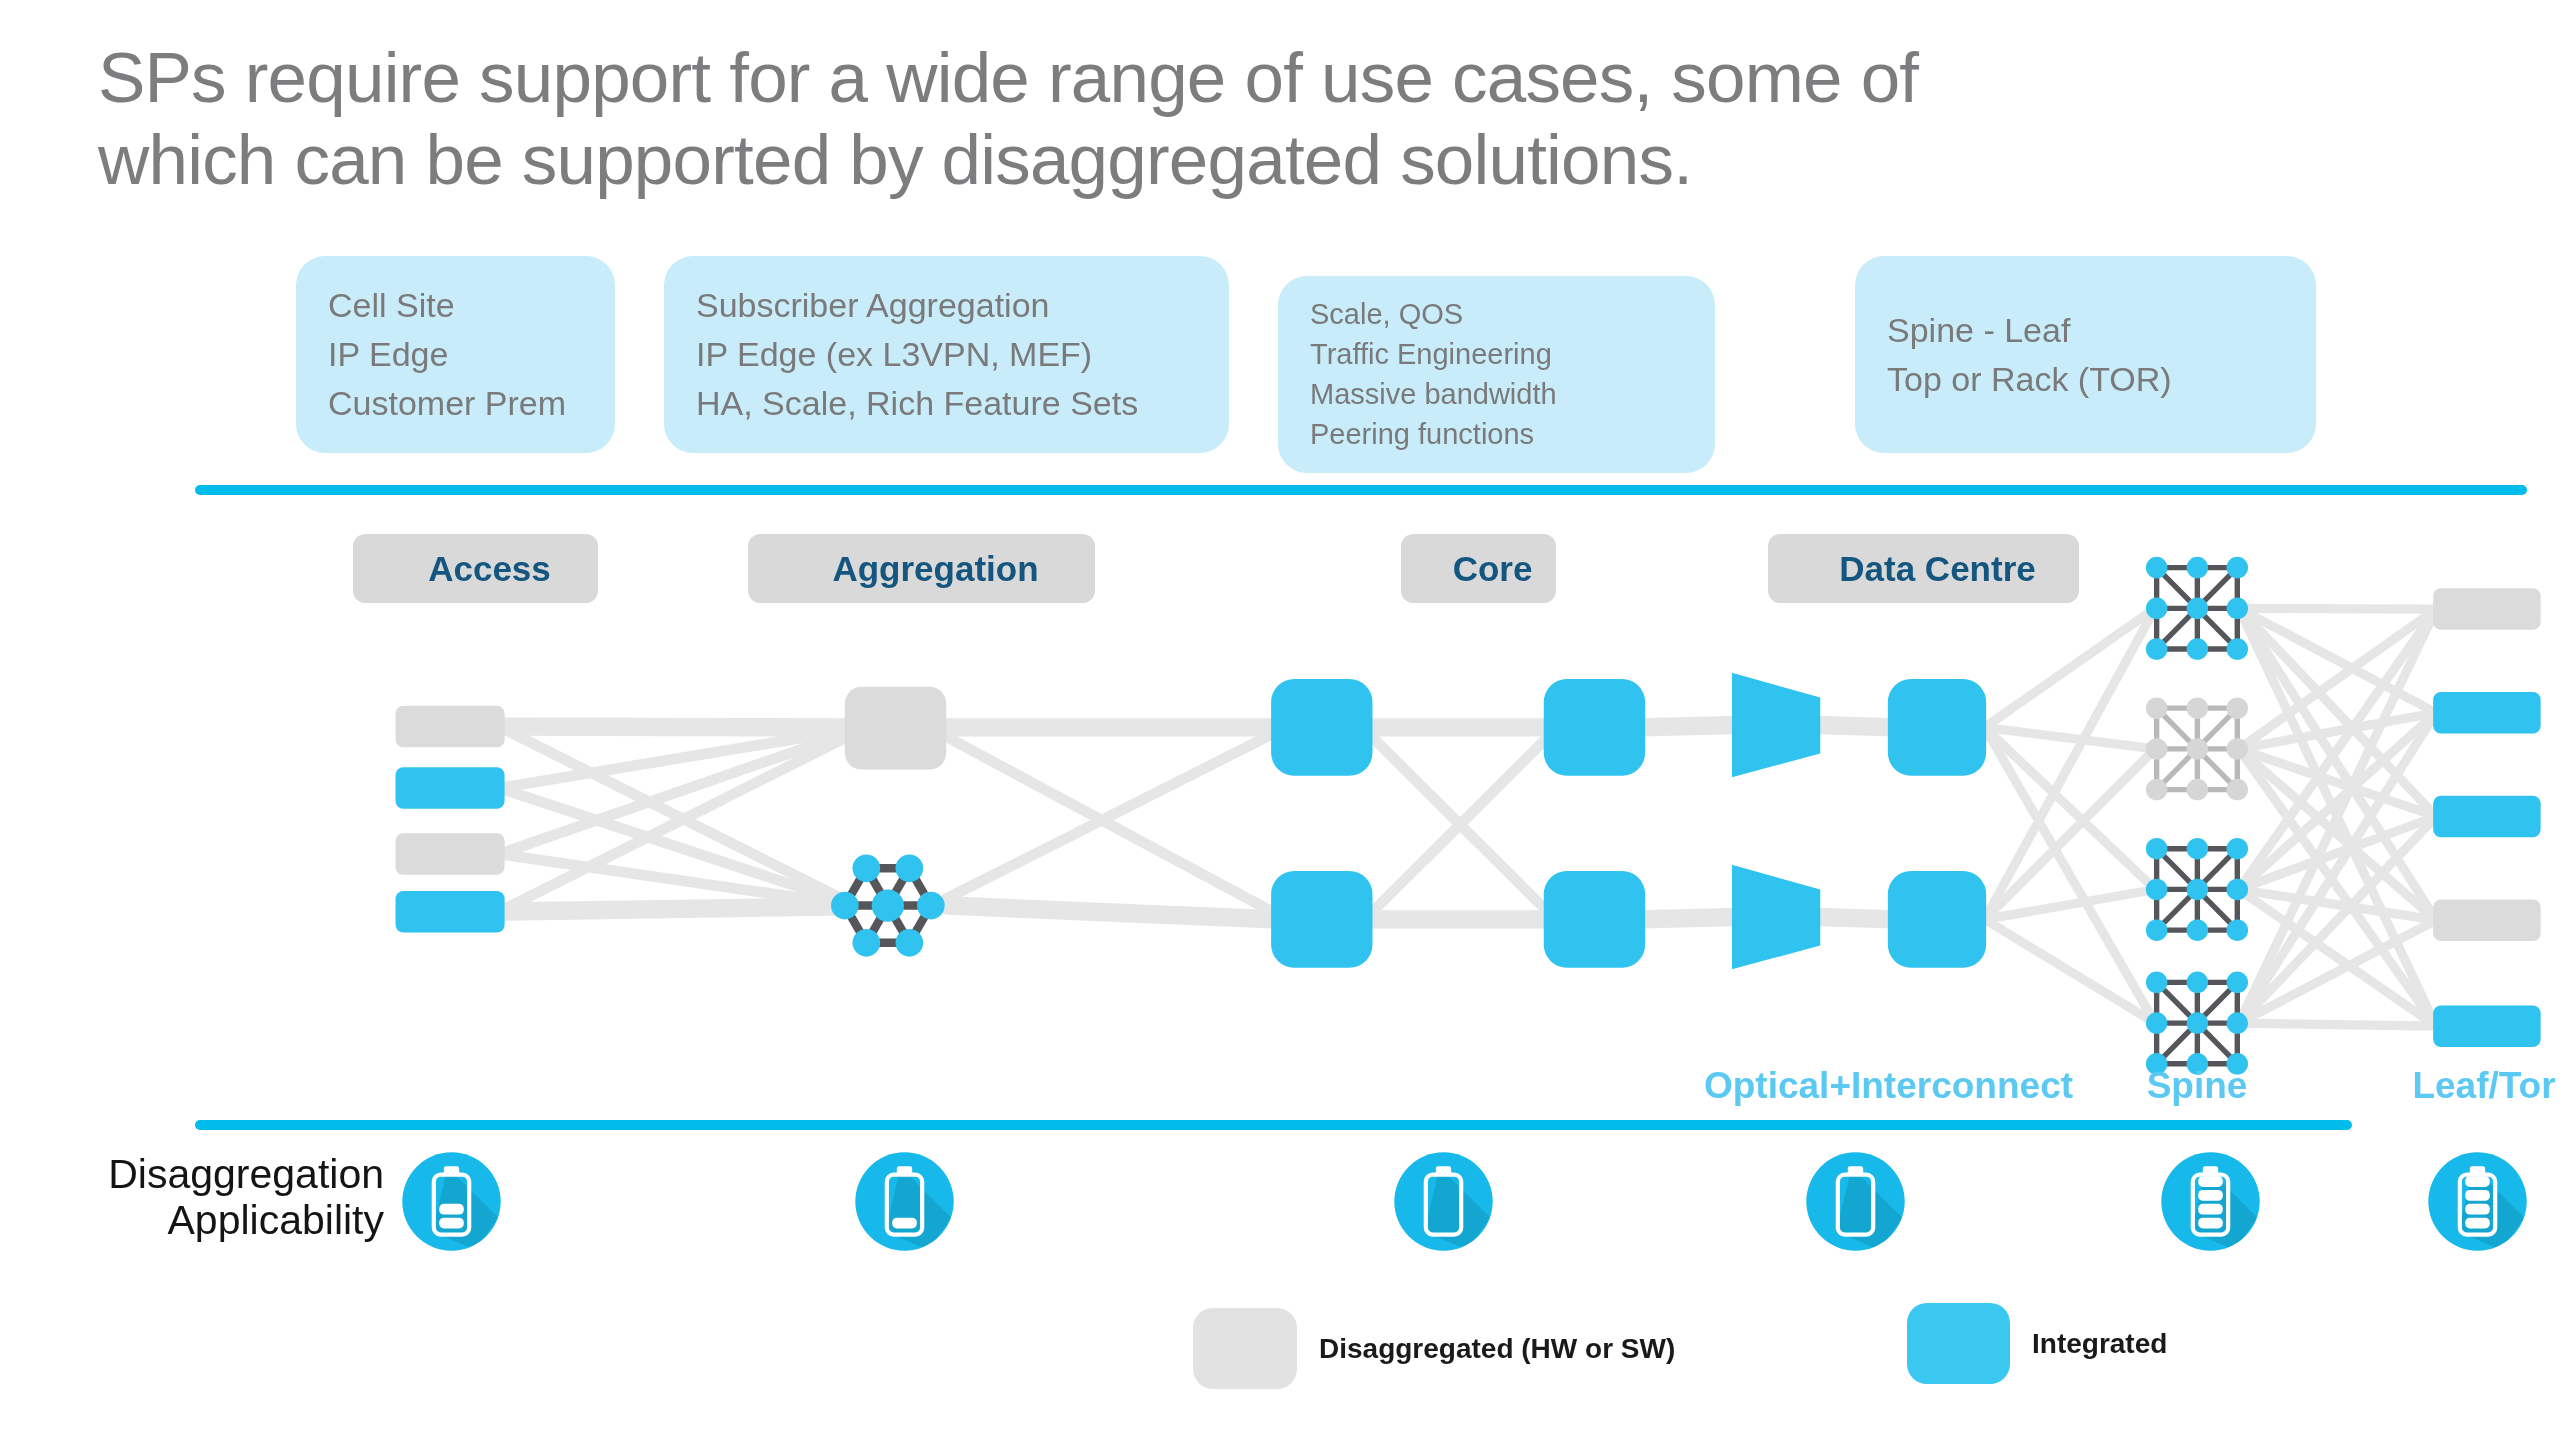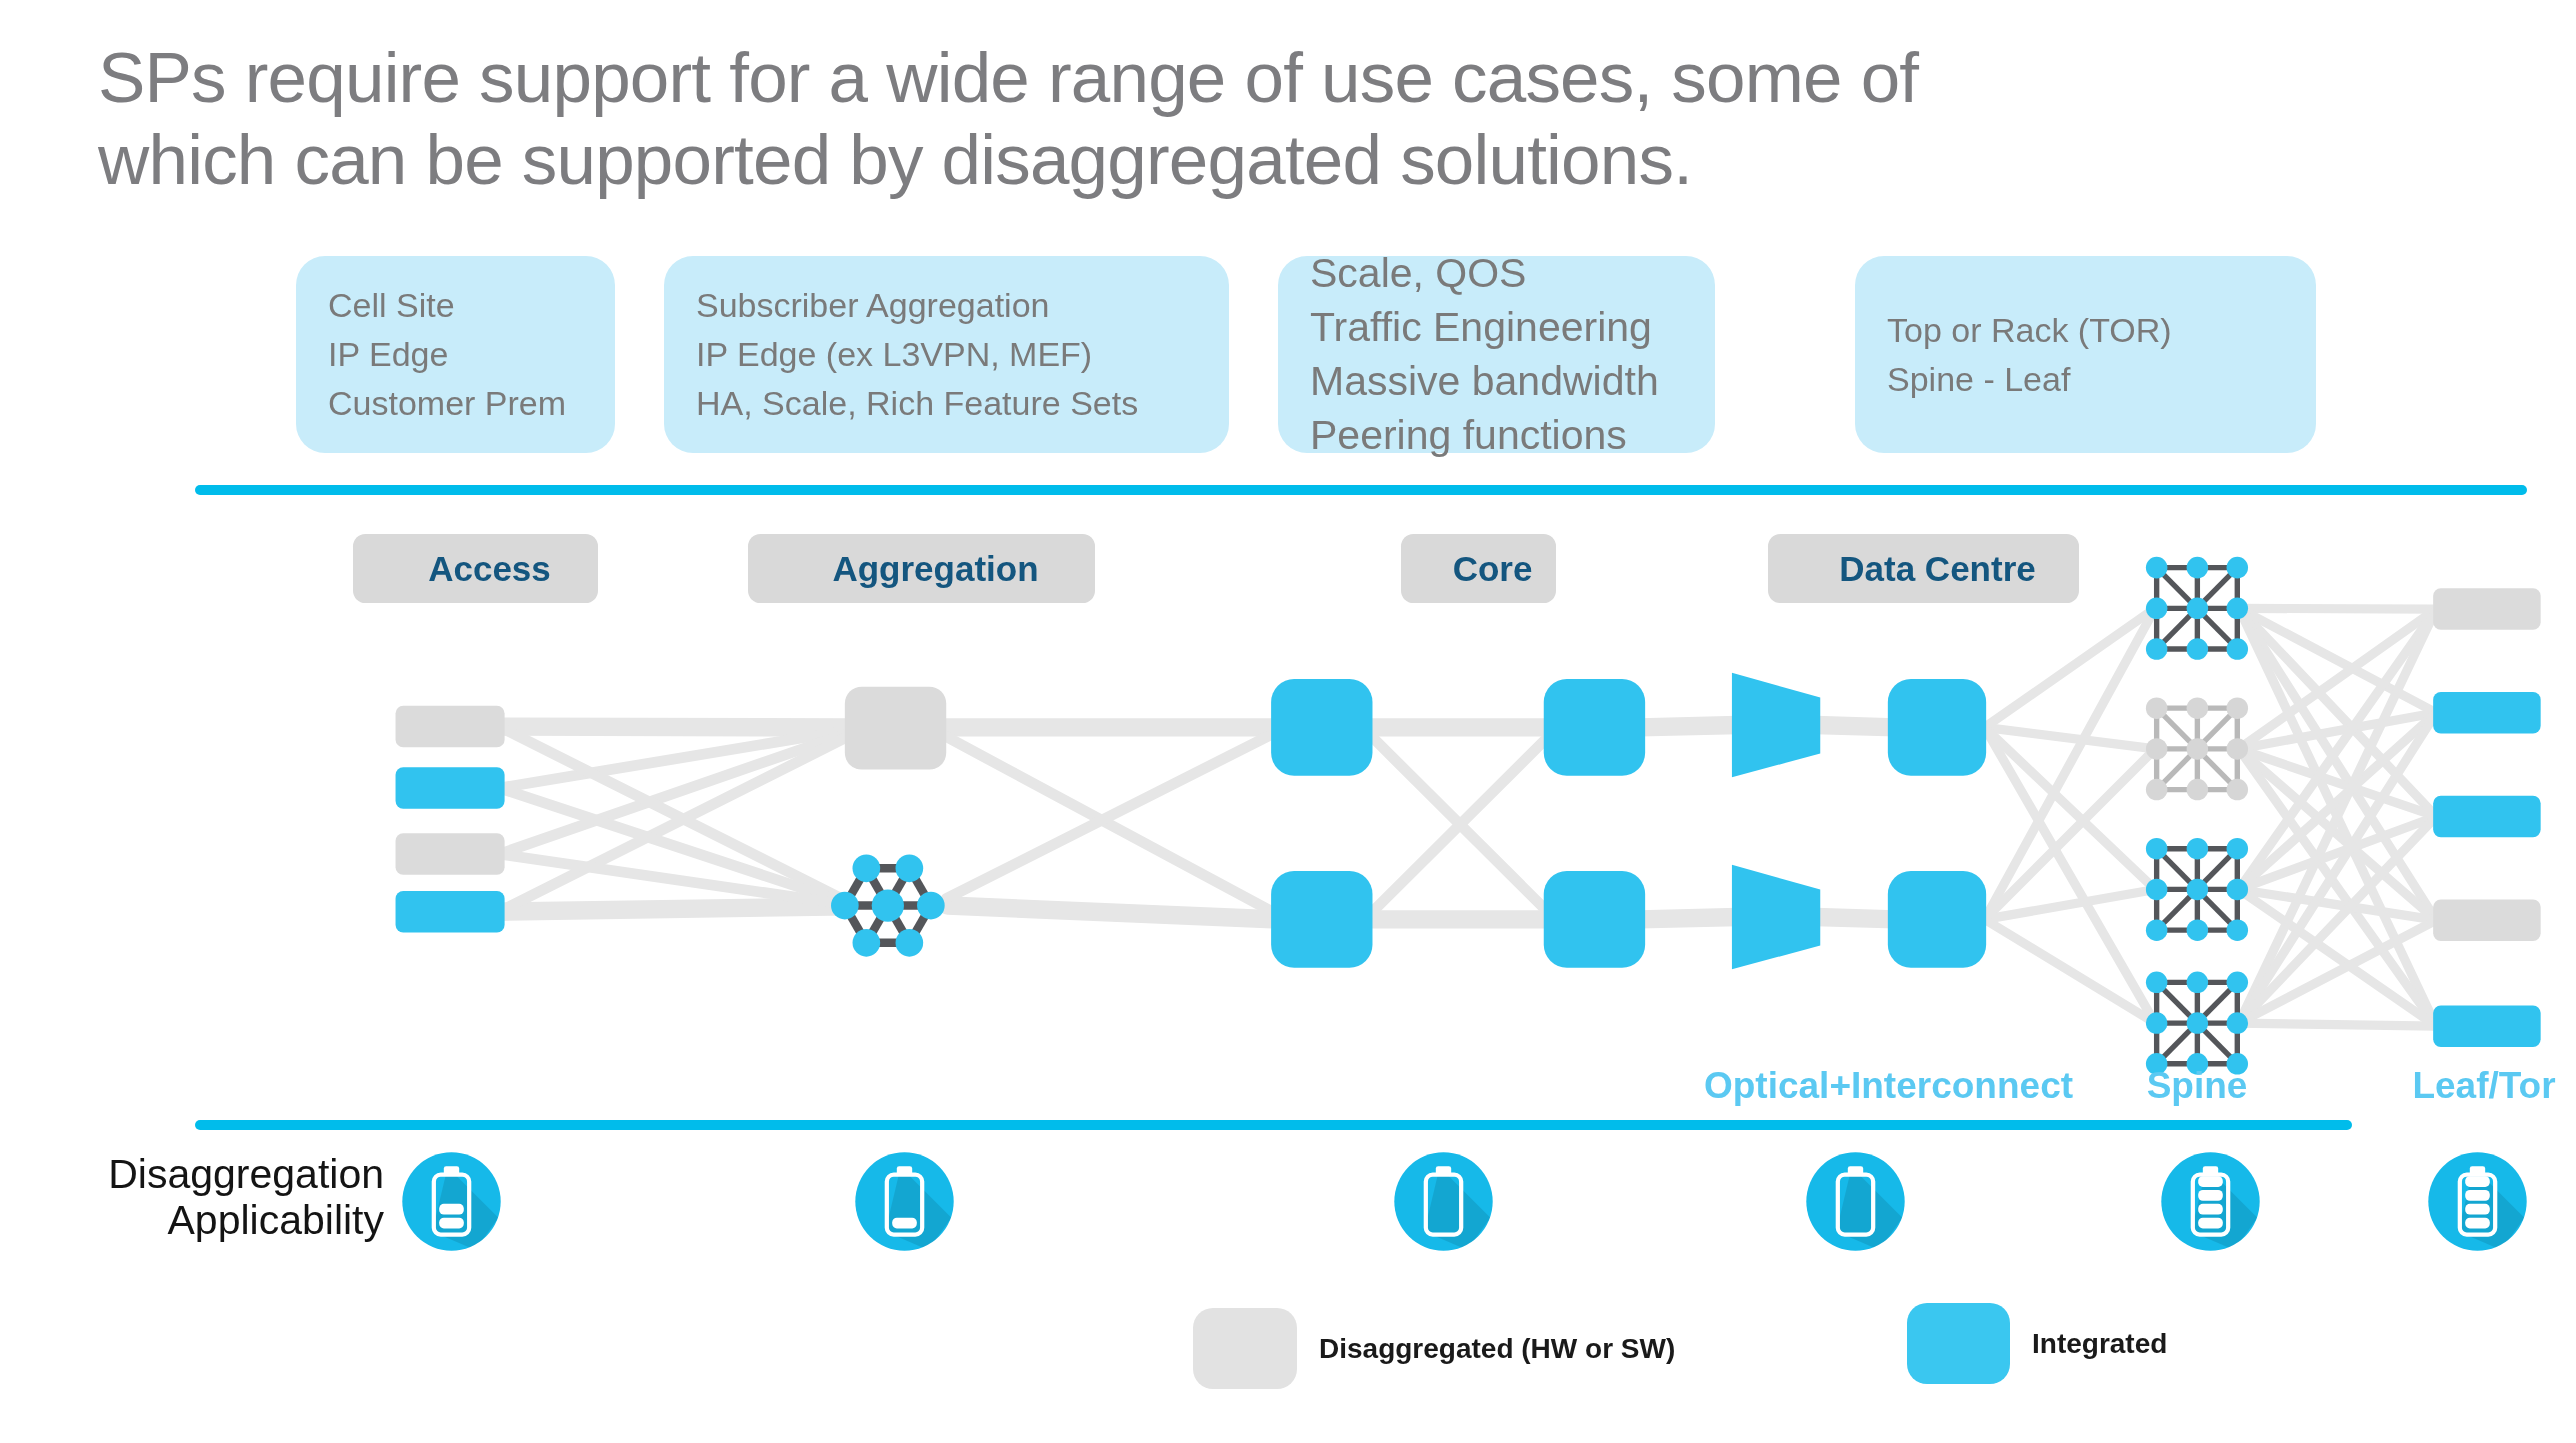--- a/index.html
+++ b/index.html
@@ -9,21 +9,21 @@
   .txt{position:absolute;z-index:2;}
 
   .title{left:98px;top:37px;width:2412px;font-size:71px;line-height:1.16;
          color:#7d7d80;letter-spacing:-0.8px;font-weight:400;}
 
   .callout{position:absolute;top:256px;height:197px;background:#c8ecfa;border-radius:29px;
            display:flex;flex-direction:column;justify-content:center;gap:10px;
            padding-left:32px;box-sizing:border-box;color:#7a7a7a;font-size:34px;z-index:2;}
   #callout-access{left:296px;width:319px;}
   #callout-aggregation{left:664px;width:565px;}
-  #callout-core{left:1278px;width:437px;gap:7px;font-size:41px;}
+  #callout-core{left:1278px;width:437px;gap:7px;font-size:29px;margin-top:20px;}
   #callout-datacentre{left:1855px;width:461px;}
 
   .bar{position:absolute;height:10px;border-radius:5.4px;background:#00bceb;z-index:2;}
   #bar-top{left:195px;top:485px;width:2332px;}
   #bar-bottom{left:195px;top:1120px;width:2157px;}
 
   .pill{position:absolute;top:534px;height:69px;background:#d9d9d9;border-radius:12.3px;
         display:flex;align-items:center;justify-content:center;color:#14567f;
         font-size:35px;font-weight:bold;z-index:2;padding-left:28px;}
   #pill-access{left:353px;width:217px;}
@@ -249,22 +249,22 @@
     <div>IP Edge (ex L3VPN, MEF)</div>
     <div>HA, Scale, Rich Feature Sets</div>
   </div>
   <div class="callout" id="callout-core">
     <div>Scale, QOS</div>
     <div>Traffic Engineering</div>
     <div>Massive bandwidth</div>
     <div>Peering functions</div>
   </div>
   <div class="callout" id="callout-datacentre">
+    <div>Spine - Leaf</div>
     <div>Top or Rack (TOR)</div>
-    <div>Spine - Leaf</div>
   </div>
 
   <div class="bar" id="bar-top"></div>
   <div class="bar" id="bar-bottom"></div>
 
   <div class="pill" id="pill-access">Access</div>
   <div class="pill" id="pill-aggregation">Aggregation</div>
   <div class="pill" id="pill-core">Core</div>
   <div class="pill" id="pill-datacentre">Data Centre</div>
 

